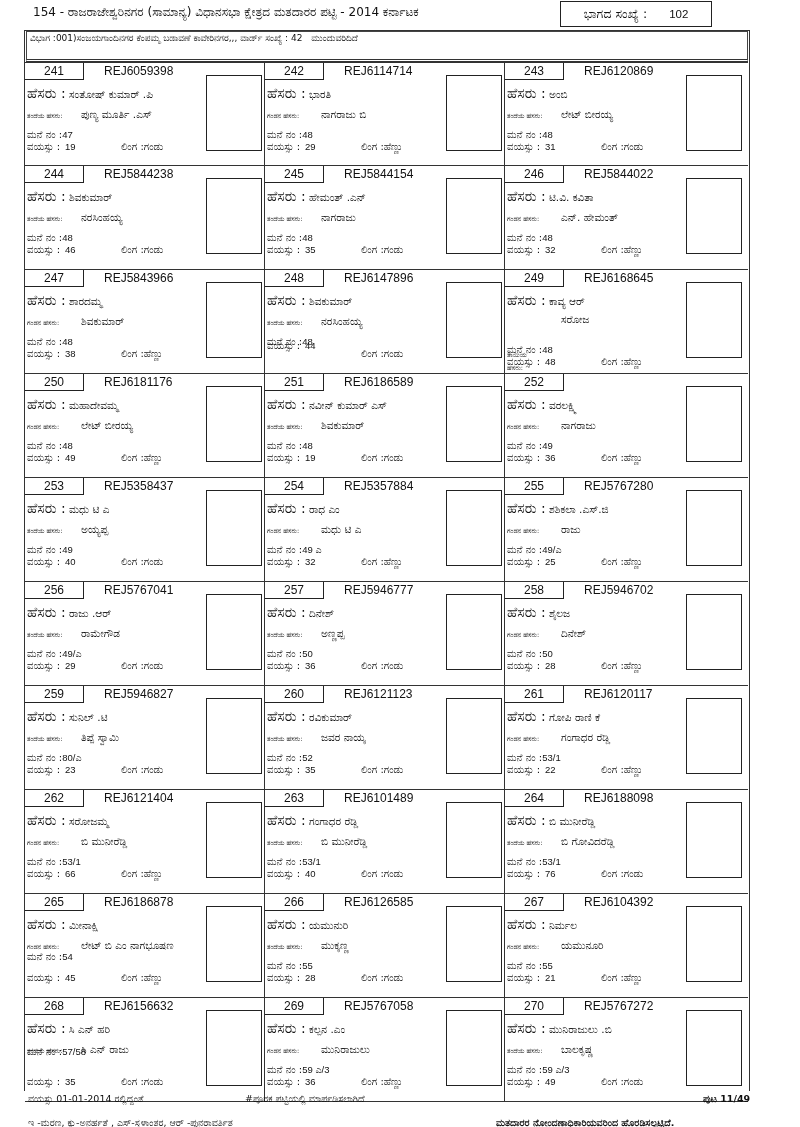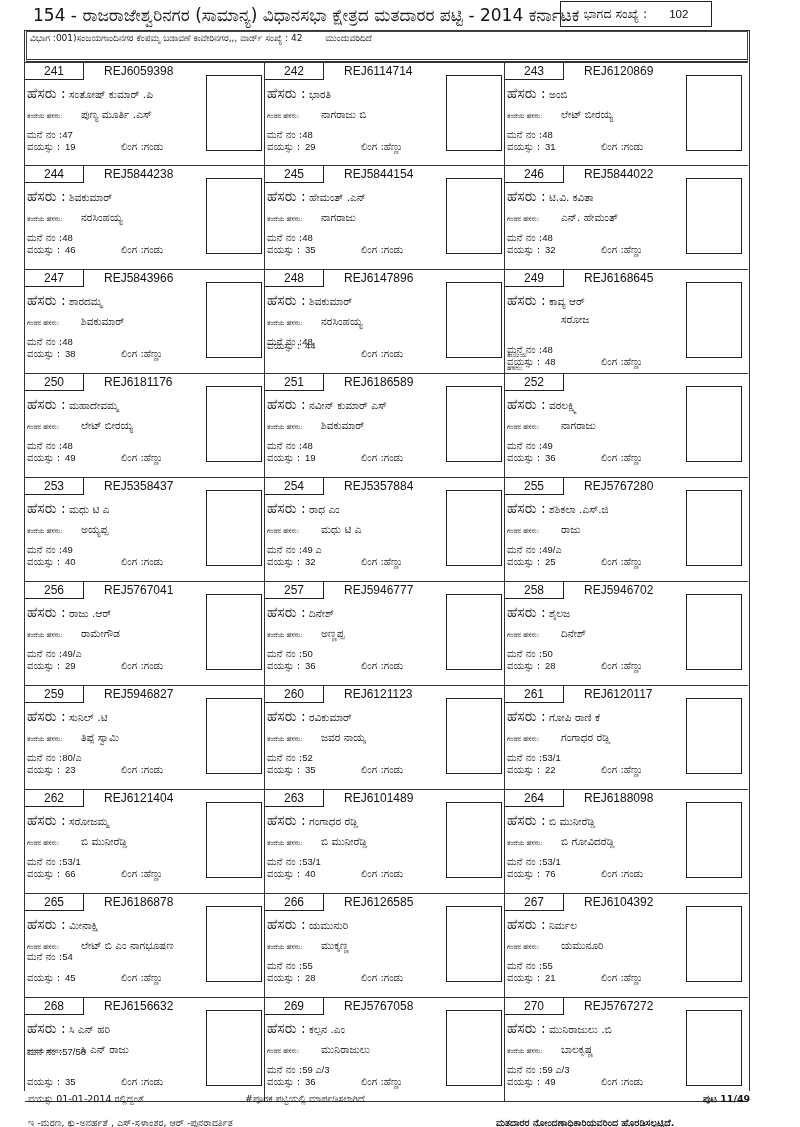--- a/index.html
+++ b/index.html
@@ -1,18 +1,18 @@
 <!DOCTYPE html>
 <html><head>
 <meta charset="utf-8">
 <style>
   html, body { margin:0; padding:0; background:#ffffff; }
   body { width:800px; height:1127px; position:relative; overflow:hidden;
          font-family:"DejaVu Sans", "Liberation Sans", sans-serif; color:#111; }
-  .title { position:absolute; left:33px; top:5px; font-size:17px; white-space:nowrap; }
+  .title { position:absolute; left:33px; top:5px; font-size:12px; white-space:nowrap; }
   .part-box { position:absolute; left:560px; top:1px; width:150px; height:24px;
               border:1.3px solid #222; font-size:12.5px; display:flex; align-items:center; justify-content:center; gap:22px; }
   .frame { position:absolute; left:24px; top:30px; width:724px; height:1060px;
            border-left:1.5px solid #333; border-right:1.5px solid #333; border-top:1.5px solid #333; }
   .section-box { position:absolute; left:26px; top:31px; width:720px; height:27px;
                  border:1px solid #444; border-bottom:3px double #333; }
   .section-text { position:absolute; left:3px; top:1px; font-size:9px; white-space:nowrap; }
   .section-text span { margin-right:6px; }
   .grid { position:absolute; left:25px; top:62px; width:723px; }
   .row { display:flex; height:104px; border-bottom:1.5px solid #333; box-sizing:border-box;justify-content:space-between; }
@@ -45,21 +45,21 @@
 <div class="title">154 - ರಾಜರಾಜೇಶ್ವರಿನಗರ (ಸಾಮಾನ್ಯ) ವಿಧಾನಸಭಾ ಕ್ಷೇತ್ರದ ಮತದಾರರ ಪಟ್ಟಿ  -  2014 ಕರ್ನಾಟಕ</div>
 <div class="part-box">
   <span>ಭಾಗದ ಸಂಖ್ಯೆ :</span>
   <span class="num" style="font-size:11.5px">102</span>
 </div>
 
 <div class="frame"></div>
 <div class="section-box">
   <div class="section-text">
     <span>ವಿಭಾಗ :001)ಸಂಜಯಗಾಂದಿನಗರ ಕೆಂಪಮ್ಮ ಬಡಾವಣೆ ಕಾವೇರಿನಗರ,,, ವಾರ್ಡ್ ಸಂಖ್ಯೆ  : 42</span>
-    <span style="margin-left:14px">ಮುಂದುವರಿದಿದೆ</span>
+    <span style="">ಮುಂದುವರಿದಿದೆ</span>
   </div>
 </div>
 
 <div class="grid" id="grid">
     <div class="row">
       <div class="card">
         <div class="serial">241</div>
         <div class="epic">REJ6059398</div>
         <div class="photo"></div>
         <div class="line l-name"><span class="lbl-name">ಹೆಸರು :</span><span class="val-name">ಸಂತೋಷ್ ಕುಮಾರ್ .ಪಿ</span></div>

